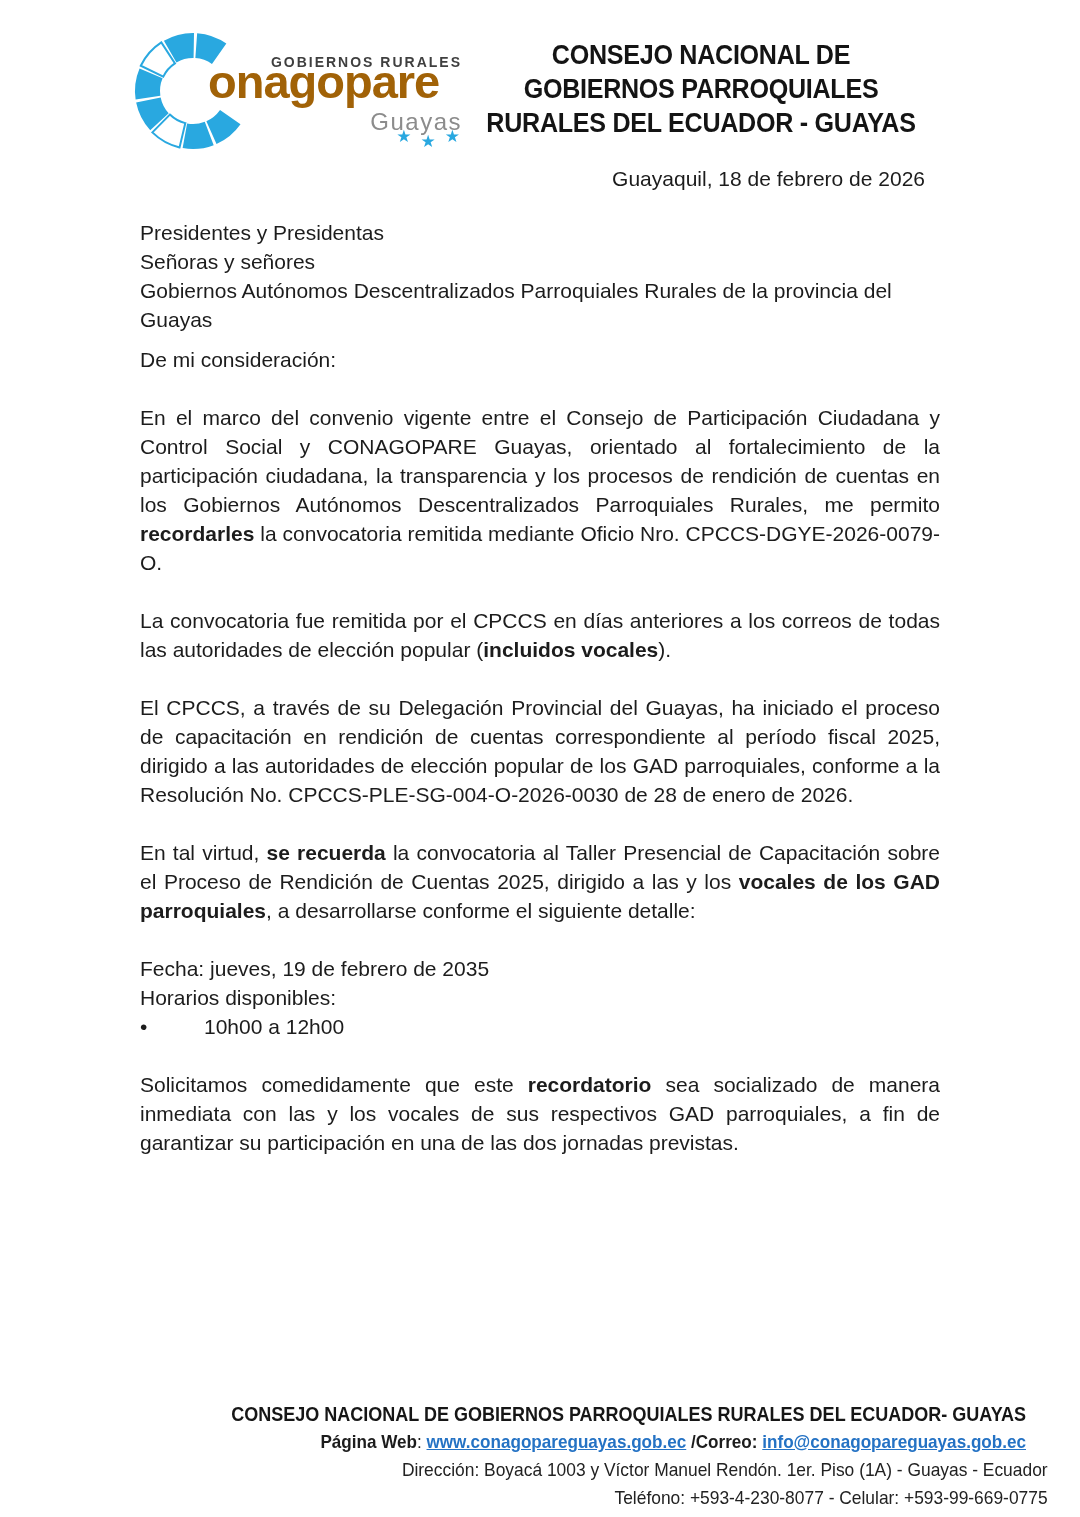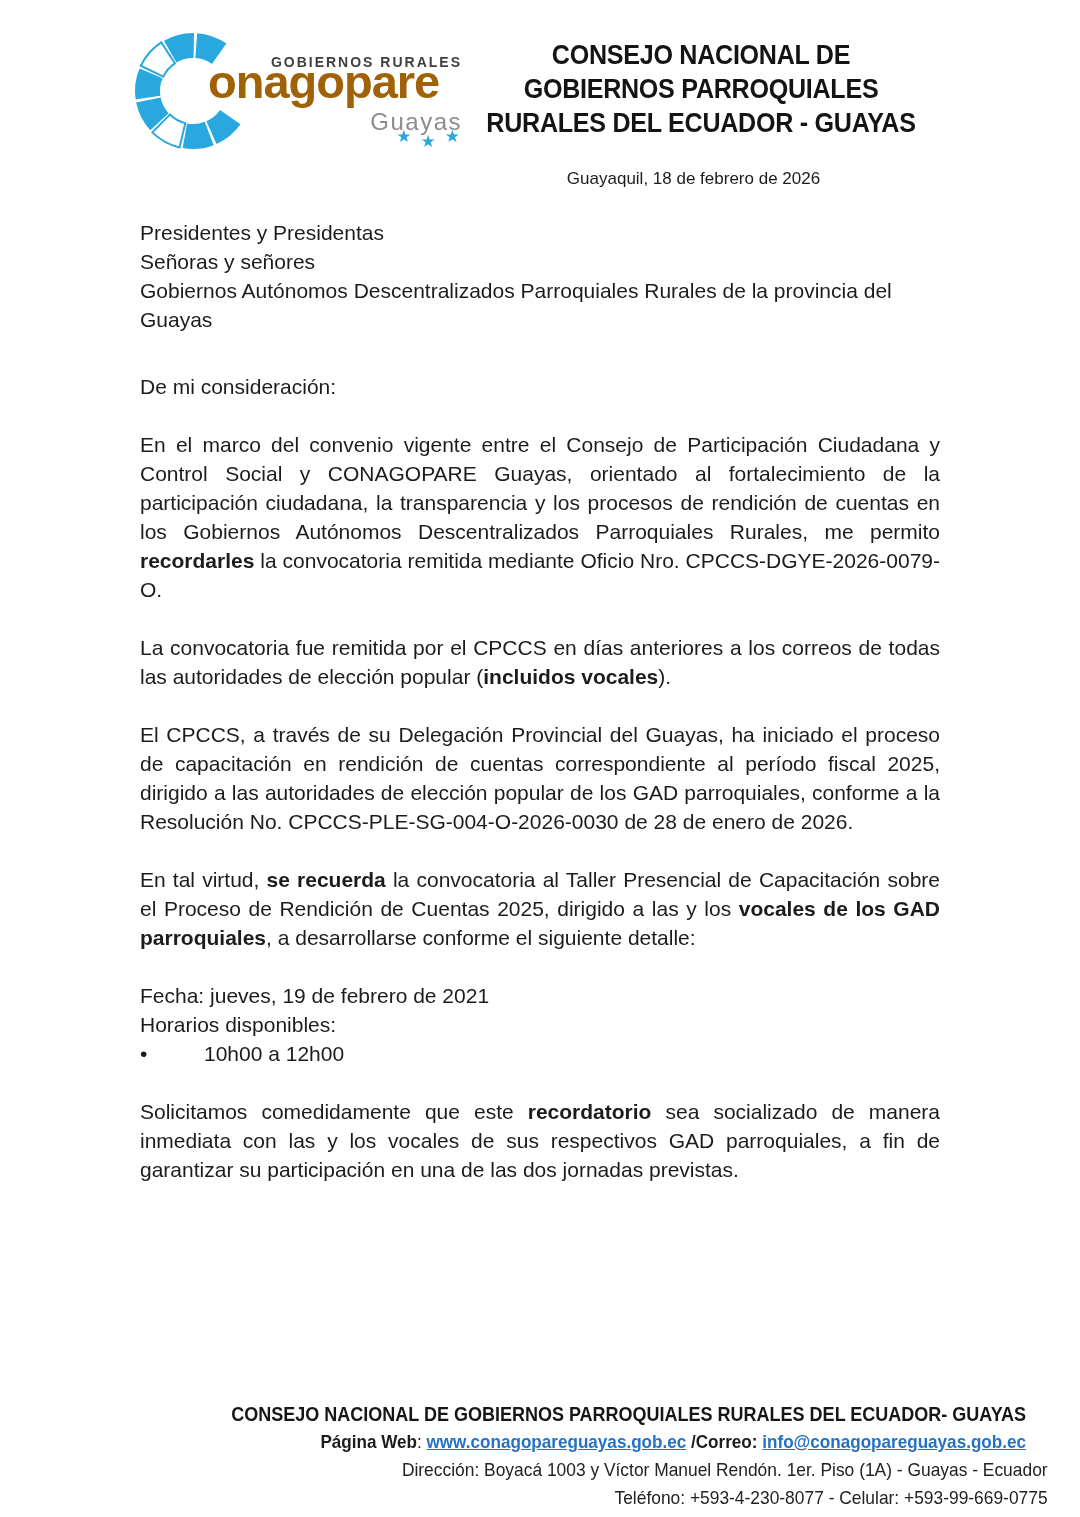--- a/index.html
+++ b/index.html
@@ -25,26 +25,26 @@
   }
   .logo-stars{position:absolute; right:2px; top:100px; display:flex; gap:9px;}
   .logo-stars span{font-size:17px; line-height:1; color:var(--brand-blue);}
   .logo-stars span:nth-child(2){transform:translateY(5px);}
   .title-col{flex:1; padding-top:10px;}
   .title-lines{
     text-align:center; font-weight:bold; font-size:27px; line-height:34px;
     color:#141414; transform:scaleX(0.93); transform-origin:50% 0;
     letter-spacing:-0.3px;
   }
-  .date-block{margin-top:24px; text-align:center; padding-right:15px; font-size:17px; line-height:30px;}
+  .date-block{margin-top:24px; text-align:right; padding-right:15px; font-size:21px; line-height:30px;}
   .date-block .oficio{font-weight:bold;}
   
   .body{padding:0 140px; font-size:21px; line-height:29px;}
   .recipient{margin-top:24px;}
-  .salutation{margin-top:38px;}
+  .salutation{margin-top:11px;}
   .para{margin:29px 0 0 0; text-align:justify;}
   .schedule{margin-top:29px;}
   .bullet-row .bullet{display:inline-block; width:64px;}
   .b{font-weight:bold;}
   
   .footer{position:absolute; left:0; right:0; top:1400px; text-align:right; line-height:28px;}
   .f1{font-size:20px; font-weight:bold; transform:scaleX(0.90); transform-origin:center; color:#161616; white-space:nowrap;}
   .f2{font-size:19px; transform:scaleX(0.90); transform-origin:center; white-space:nowrap;}
   .f3,.f4{font-size:18.5px; transform:scaleX(0.94); transform-origin:center; color:#222; white-space:nowrap;}
   .lnk{color:var(--link-blue); font-weight:bold; text-decoration:underline; cursor:pointer;}
@@ -96,21 +96,21 @@
     </div>
 
     <div class="salutation">De mi consideración:</div>
 
     <p class="para"><span>En el marco del convenio vigente entre el Consejo de Participación Ciudadana y Control Social y CONAGOPARE Guayas, orientado al fortalecimiento de la participación ciudadana, la transparencia y los procesos de rendición de cuentas en los Gobiernos Autónomos Descentralizados Parroquiales Rurales, me permito </span><span class="b">recordarles</span><span> la convocatoria remitida mediante Oficio Nro. CPCCS-DGYE-2026-0079-O.</span></p>
     <p class="para"><span>La convocatoria fue remitida por el CPCCS en días anteriores a los correos de todas las autoridades de elección popular (</span><span class="b">incluidos vocales</span><span>).</span></p>
     <p class="para"><span>El CPCCS, a través de su Delegación Provincial del Guayas, ha iniciado el proceso de capacitación en rendición de cuentas correspondiente al período fiscal 2025, dirigido a las autoridades de elección popular de los GAD parroquiales, conforme a la Resolución No. CPCCS-PLE-SG-004-O-2026-0030 de 28 de enero de 2026.</span></p>
     <p class="para"><span>En tal virtud, </span><span class="b">se recuerda</span><span> la convocatoria al Taller Presencial de Capacitación sobre el Proceso de Rendición de Cuentas 2025, dirigido a las y los </span><span class="b">vocales de los GAD parroquiales</span><span>, a desarrollarse conforme el siguiente detalle:</span></p>
 
     <div class="schedule">
-      <div>Fecha: jueves, 19 de febrero de 2021</div>
+      <div>Fecha: jueves, 19 de febrero de 2035</div>
       <div>Horarios disponibles:</div>
       <div class="bullet-row">
         <span class="bullet">•</span><span>10h00 a 12h00</span>
       </div>
     </div>
 
     <p class="para"><span>Solicitamos comedidamente que este </span><span class="b">recordatorio</span><span> sea socializado de manera inmediata con las y los vocales de sus respectivos GAD parroquiales, a fin de garantizar su participación en una de las dos jornadas previstas.</span></p>
   </div>
 
   <div class="footer">

